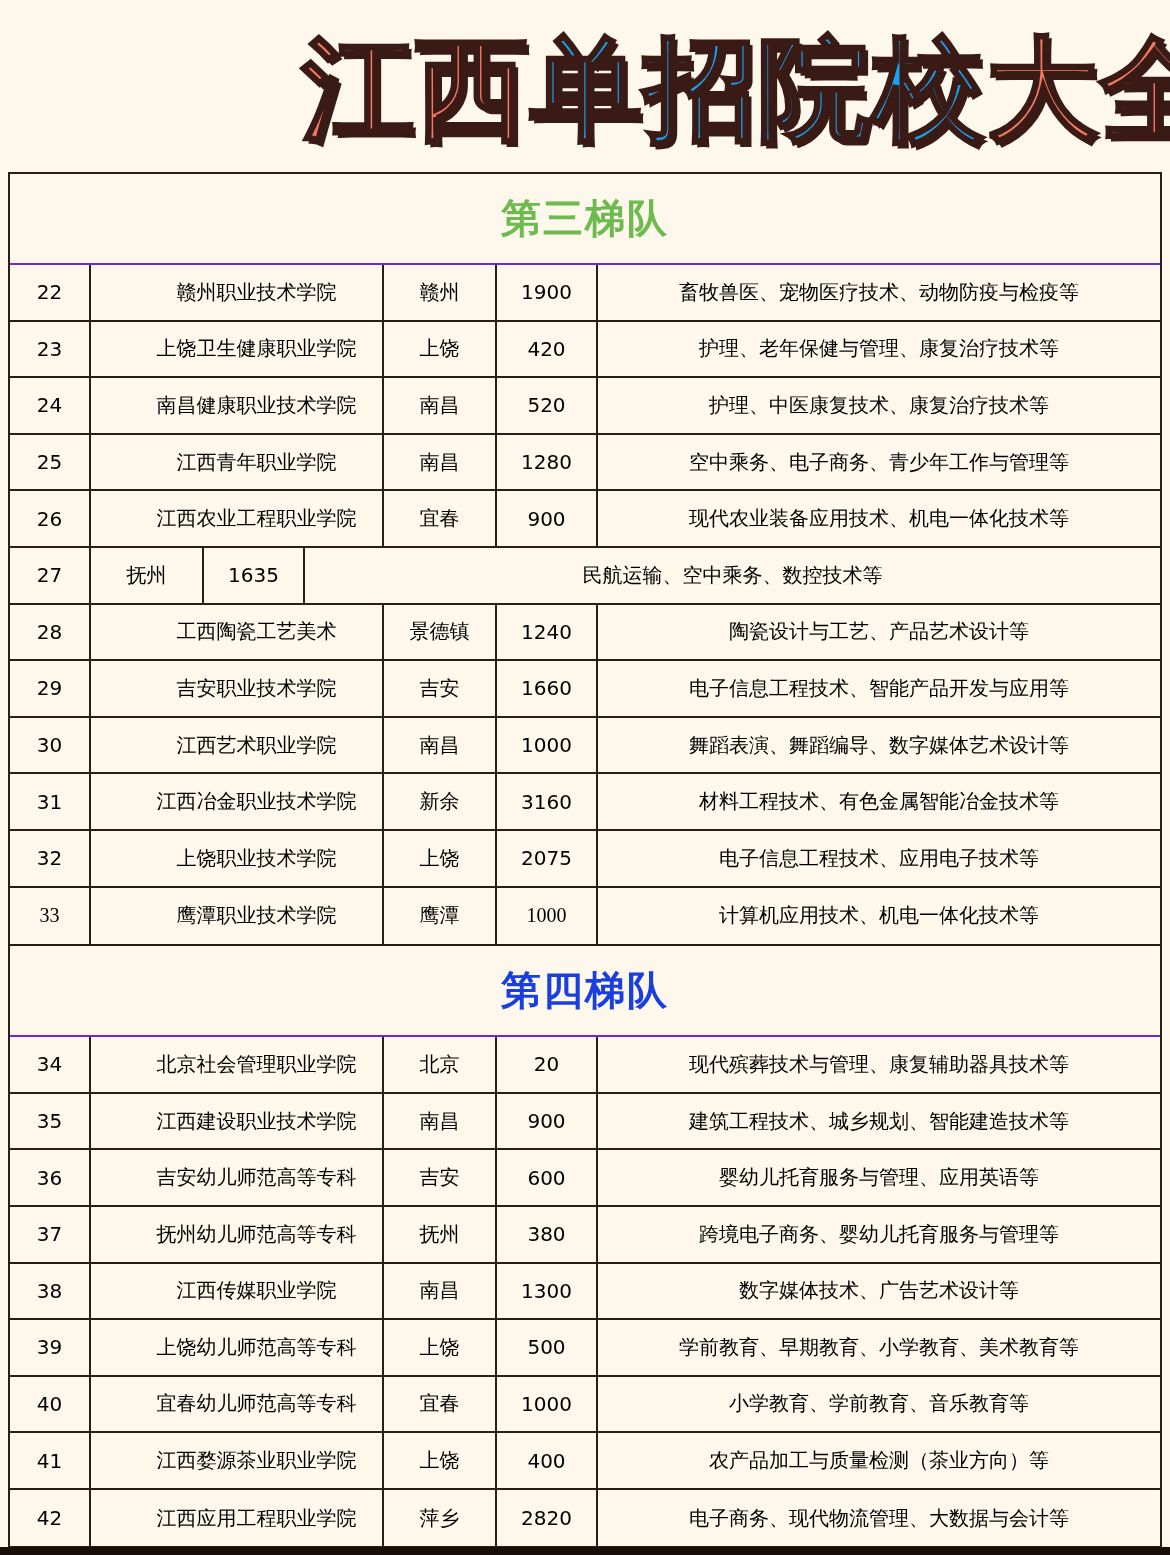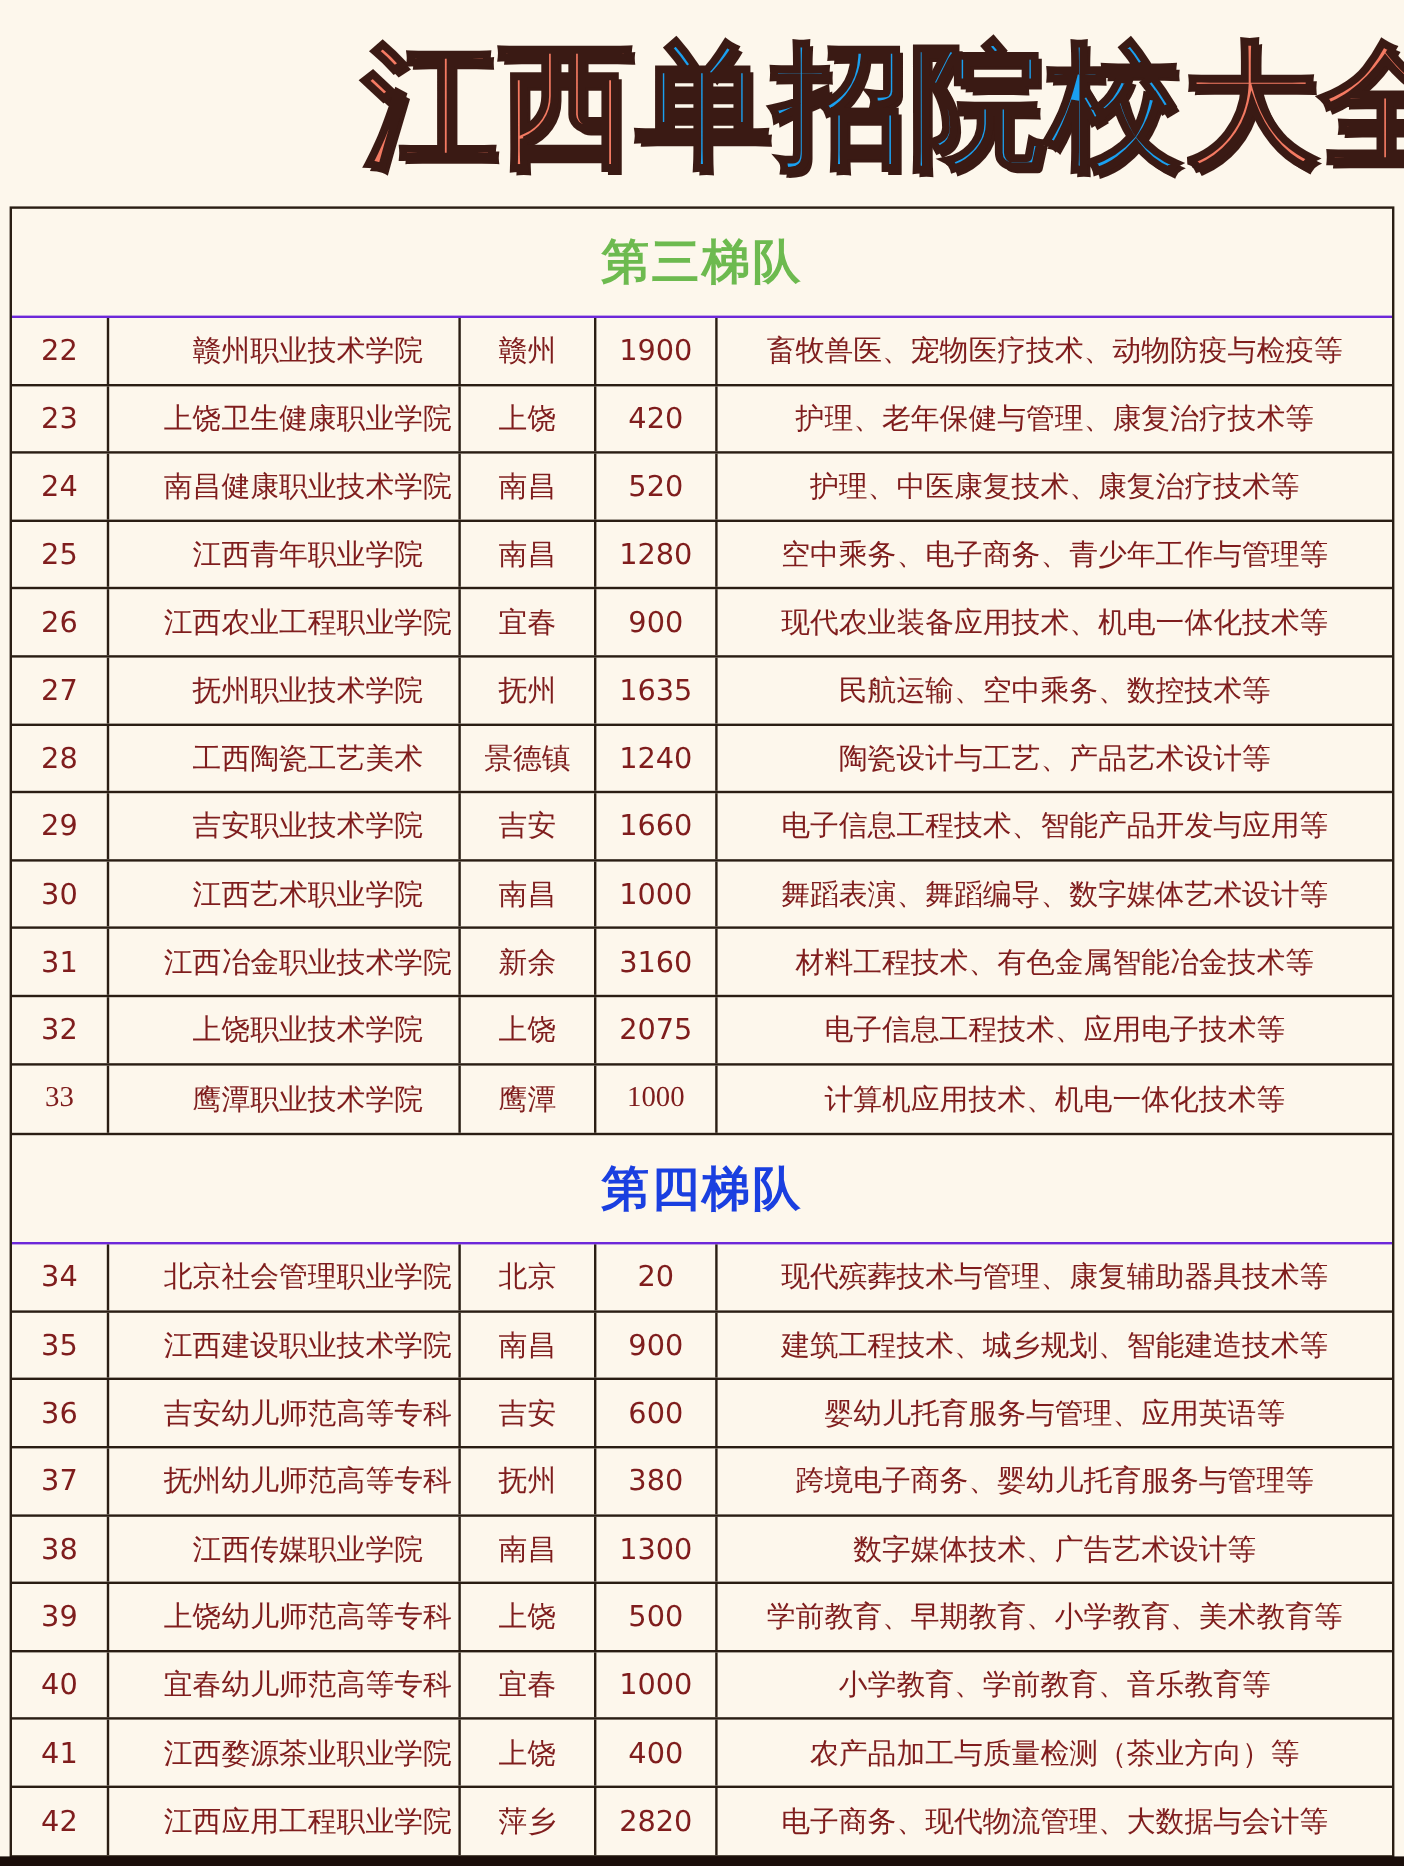--- a/index.html
+++ b/index.html
@@ -29,21 +29,21 @@
   }
   .section-head {
     height: 89px; display: flex; align-items: center; justify-content: center;
     border-bottom: 2px solid #6d28d9;
     font-weight: bold; font-size: 40px; letter-spacing: 2px;
   }
   .section-head.green { color: #6dba4f; }
   .section-head.blue { color: #1a3fe0; }
   .row {
     display: flex; height: 56.6px; border-bottom: 2px solid #2a1e14;
-    box-sizing: border-box; color: #7f1d1d; font-size: 24px;
+    box-sizing: border-box; color: #000000; font-size: 20px;
   }
   .row:last-child { border-bottom: none; }
   .cell {
     display: flex; align-items: center; justify-content: center;
     border-right: 2px solid #2a1e14; box-sizing: border-box;
     white-space: nowrap; overflow: hidden;
   }
   .cell:last-child { border-right: none; }
   .c-no { width: 81px; }
   .c-name { width: 293px; padding-left: 40px; }
@@ -98,21 +98,20 @@
       </div>
       <div class="row">
         <div class="cell c-no">26</div>
         <div class="cell c-name">江西农业工程职业学院</div>
         <div class="cell c-city">宜春</div>
         <div class="cell c-num">900</div>
         <div class="cell c-major">现代农业装备应用技术、机电一体化技术等</div>
       </div>
       <div class="row">
         <div class="cell c-no">27</div>
-        <div class="cell c-name">抚州职业技术学院</div>
         <div class="cell c-city">抚州</div>
         <div class="cell c-num">1635</div>
         <div class="cell c-major">民航运输、空中乘务、数控技术等</div>
       </div>
       <div class="row">
         <div class="cell c-no">28</div>
         <div class="cell c-name">工西陶瓷工艺美术</div>
         <div class="cell c-city">景德镇</div>
         <div class="cell c-num">1240</div>
         <div class="cell c-major">陶瓷设计与工艺、产品艺术设计等</div>

